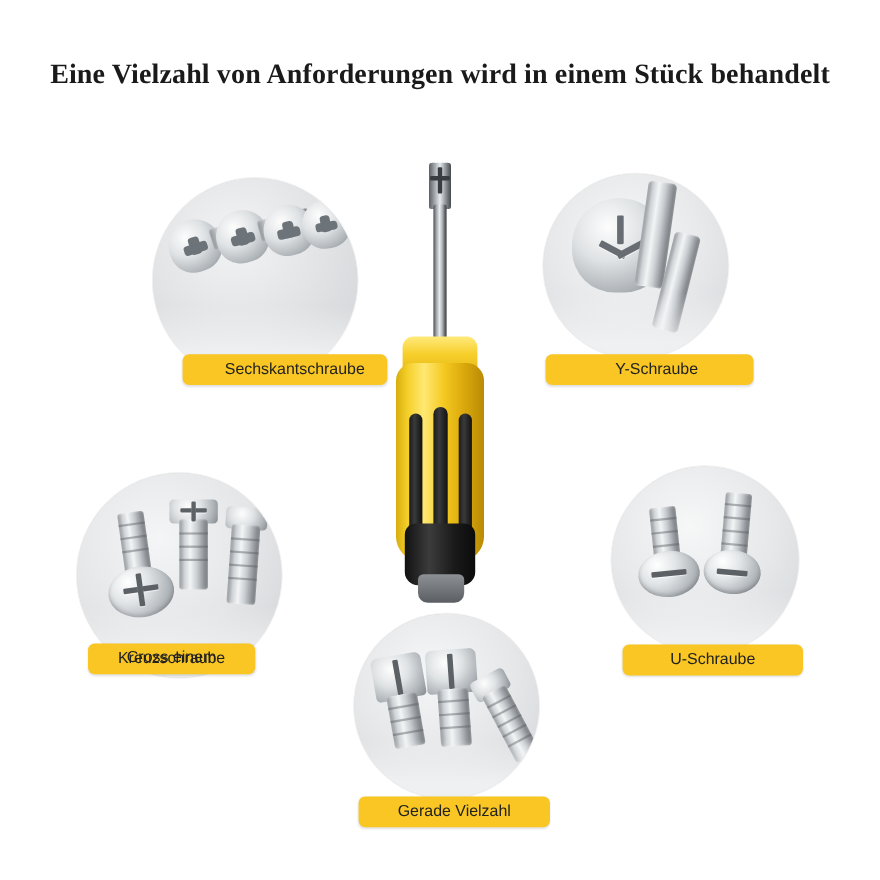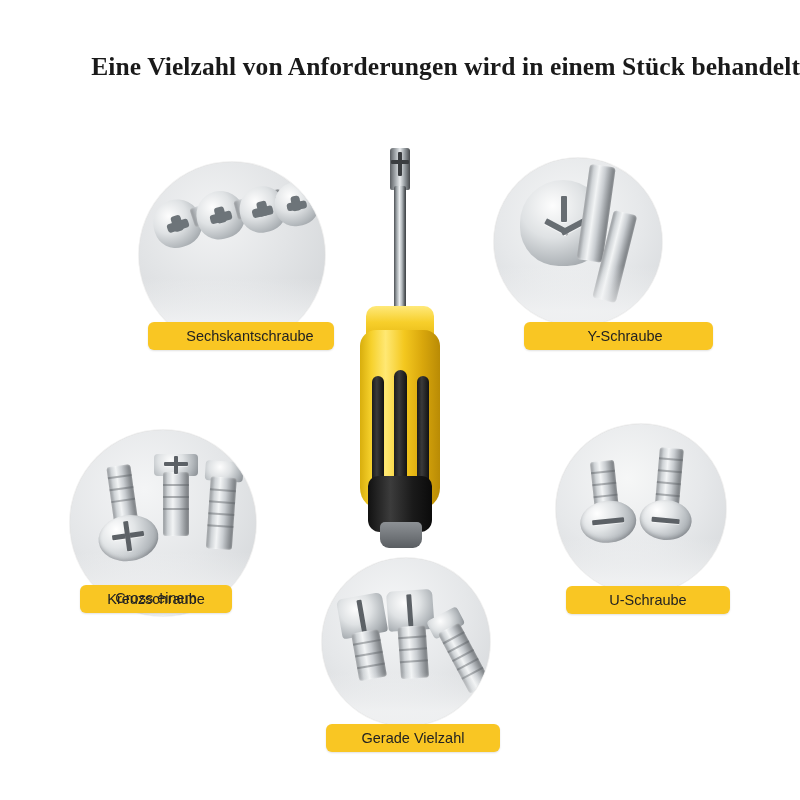--- a/index.html
+++ b/index.html
@@ -14,21 +14,21 @@
     overflow: hidden;
     font-family: "Liberation Sans", sans-serif;
   }
 
   
   .headline {
     position: absolute;
     top: 52px;
     left: 0;
     width: 800px;
-    text-align: right;
+    text-align: center;
     font-family: "Liberation Serif", serif;
     font-weight: bold;
     font-size: 25.5px;
     color: #1a1a1a;
     letter-spacing: 0.1px;
     white-space: nowrap;
   }
 
   
   .bubble {
@@ -179,21 +179,21 @@
     <div class="torx" style="left:18px; top:15px; width:10px; height:15px; border-radius:3px;"></div>
     <div class="torx" style="left:12px; top:21px; width:21px; height:9px; border-radius:3px;"></div>
   </div>
   <div class="screw" style="left:132px; top:24px; transform:rotate(-10deg);">
     <div class="head-flat" style="left:0; top:0; width:44px; height:44px;"></div>
     <div class="torx" style="left:17px; top:14px; width:9px; height:15px; border-radius:3px;"></div>
     <div class="torx" style="left:12px; top:20px; width:20px; height:8px; border-radius:3px;"></div>
   </div>
   <div style="position:absolute; left:0; bottom:0; width:186px; height:70px; background:linear-gradient(180deg,rgba(255,255,255,0) 0%, rgba(245,246,247,0.85) 70%);"></div>
 </div>
-<div class="chip" style="left:148px; top:322px; width:140px;padding-left:32px;">Sechskantschraube</div>
+<div class="chip" style="left:166px; top:322px; width:140px;padding-left:32px;">Sechskantschraube</div>
 
 <div class="bubble" style="left:494px; top:158px; width:168px; height:168px;">
   <div class="bg" style="background:radial-gradient(circle at 45% 35%, #f6f7f7 0%, #e6e8ea 50%, #d2d5d8 100%);"></div>
   <div class="screw" style="left:26px; top:22px;">
     <div class="head-flat" style="left:0; top:0; width:86px; height:86px;"></div>
 
     <div class="slot" style="left:41px; top:16px; width:6px; height:26px; background:#676d72;"></div>
     <div class="slot" style="left:24px; top:44px; width:26px; height:6px; background:#676d72; transform:rotate(28deg);"></div>
     <div class="slot" style="left:40px; top:44px; width:26px; height:6px; background:#676d72; transform:rotate(-28deg);"></div>
   </div>
@@ -209,21 +209,21 @@
   <div class="screw" style="left:120px; top:52px; transform:rotate(14deg);">
     <div class="shank" style="left:0; top:0; width:24px; height:90px; border-radius:4px;"></div>
     <div class="thread" style="top:12px;"></div>
       <div class="thread" style="top:24px;"></div>
     <div class="thread" style="top:36px;"></div>
       <div class="thread" style="top:48px;"></div>
     <div class="thread" style="top:60px;"></div>
   </div>
   <div style="position:absolute; left:0; bottom:0; width:168px; height:60px; background:linear-gradient(180deg,rgba(255,255,255,0) 0%, rgba(243,244,245,0.8) 75%);"></div>
 </div>
-<div class="chip" style="left:524px; top:322px; width:148px;padding-left:27px;">Y-Schraube</div>
+<div class="chip" style="left:496px; top:322px; width:148px;padding-left:27px;">Y-Schraube</div>
 
 <div class="bubble" style="left:70px; top:430px; width:186px; height:186px;">
   <div class="bg" style="background:radial-gradient(circle at 40% 32%, #f4f5f6 0%, #e4e6e8 50%, #ced1d4 100%);"></div>
 
   <div class="screw" style="left:18px; top:36px; transform:rotate(-8deg);">
     <div class="shank" style="left:18px; top:4px; width:24px; height:62px;"></div>
     <div class="thread" style="top:14px; left:18px; width:24px;"></div>
     <div class="thread" style="top:26px; left:18px; width:24px;"></div>
     <div class="thread" style="top:38px; left:18px; width:24px;"></div>
     <div class="head-round" style="left:0px; top:54px; width:60px; height:46px;"></div>

